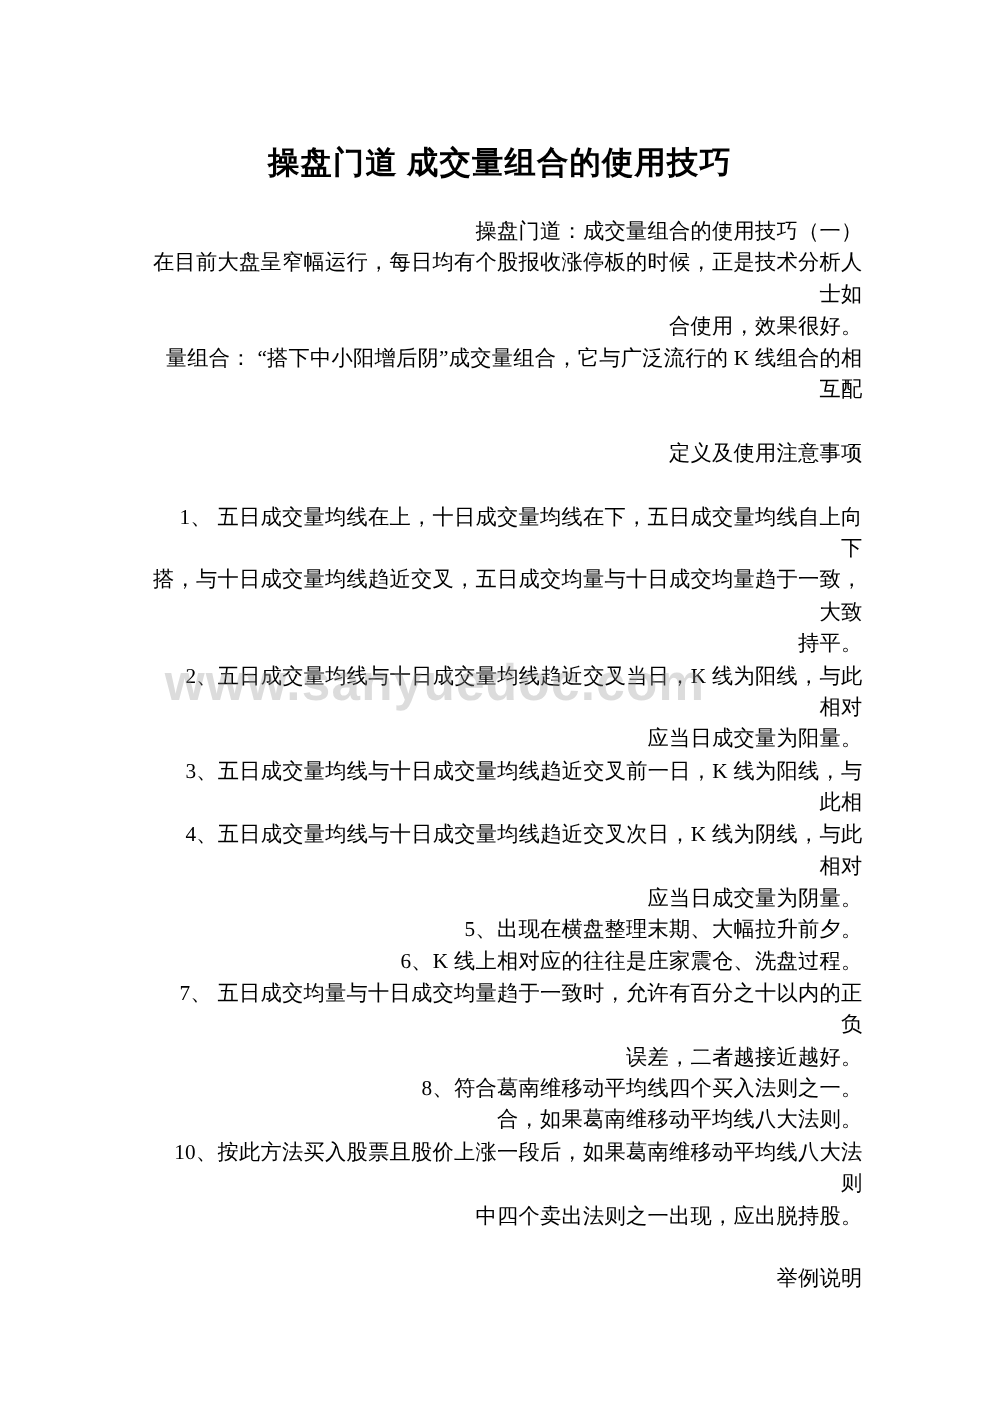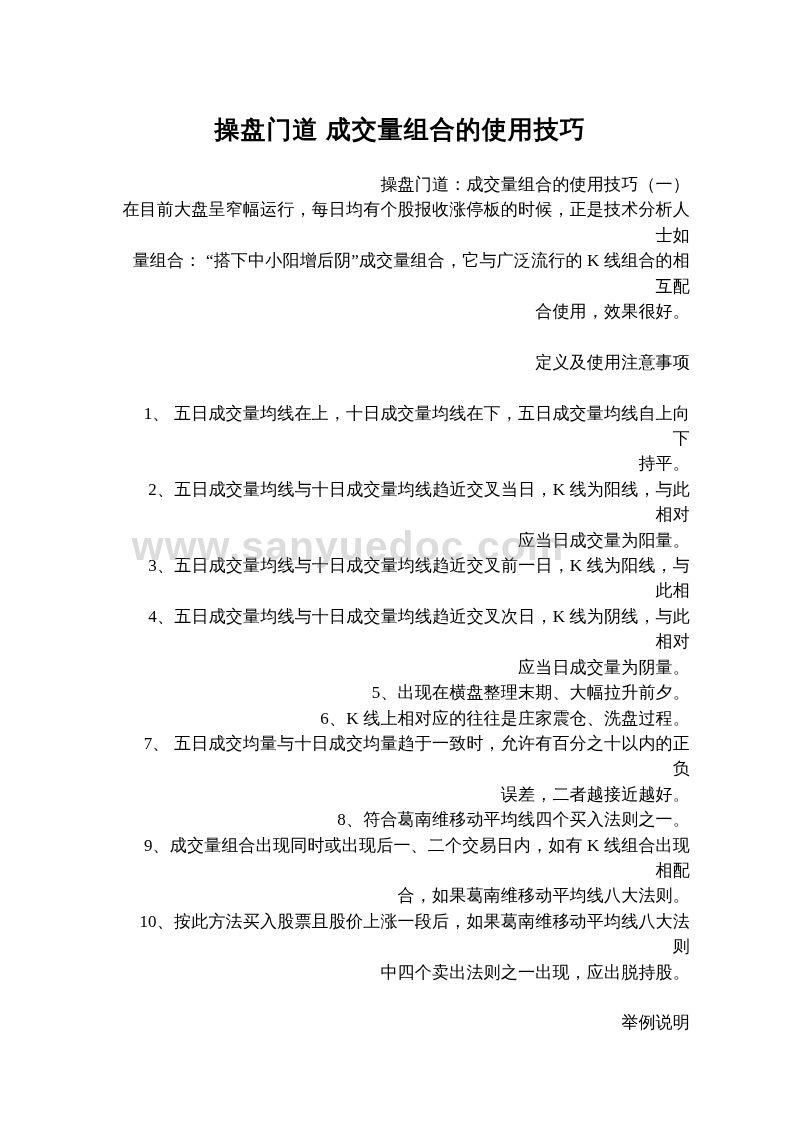--- a/index.html
+++ b/index.html
@@ -70,38 +70,38 @@
 </head>
 <body>
 
 <div class="page">
 
   <h1 class="doc-title">操盘门道 成交量组合的使用技巧</h1>
 
   <div class="body-text">
       <p>操盘门道：成交量组合的使用技巧（一）</p>
       <p>在目前大盘呈窄幅运行，每日均有个股报收涨停板的时候，正是技术分析人士如</p>
+      <p>合使用，效果很好。</p>
       <p>量组合： “搭下中小阳增后阴”成交量组合，它与广泛流行的 K 线组合的相互配</p>
-      <p>合使用，效果很好。</p>
       <p class="blank"></p>
       <p>   定义及使用注意事项</p>
       <p class="blank"></p>
       <p>    1、 五日成交量均线在上，十日成交量均线在下，五日成交量均线自上向下</p>
+      <p>搭，与十日成交量均线趋近交叉，五日成交均量与十日成交均量趋于一致，大致</p>
       <p>持平。</p>
       <p>    2、五日成交量均线与十日成交量均线趋近交叉当日，K 线为阳线，与此相对</p>
       <p>应当日成交量为阳量。</p>
       <p>    3、五日成交量均线与十日成交量均线趋近交叉前一日，K 线为阳线，与此相</p>
       <p>    4、五日成交量均线与十日成交量均线趋近交叉次日，K 线为阴线，与此相对</p>
       <p>应当日成交量为阴量。</p>
       <p>    5、出现在横盘整理末期、大幅拉升前夕。</p>
       <p>    6、K 线上相对应的往往是庄家震仓、洗盘过程。</p>
       <p>    7、 五日成交均量与十日成交均量趋于一致时，允许有百分之十以内的正负</p>
       <p>误差，二者越接近越好。</p>
       <p>    8、符合葛南维移动平均线四个买入法则之一。</p>
-      <p>    9、成交量组合出现同时或出现后一、二个交易日内，如有 K 线组合出现相配</p>
       <p>合，如果葛南维移动平均线八大法则。</p>
       <p>    10、按此方法买入股票且股价上涨一段后，如果葛南维移动平均线八大法则</p>
       <p>中四个卖出法则之一出现，应出脱持股。</p>
       <p class="blank"></p>
       <p>   举例说明</p>
     </div>
 
   <div class="watermark">www.sanyuedoc.com</div>
 
 </div>

